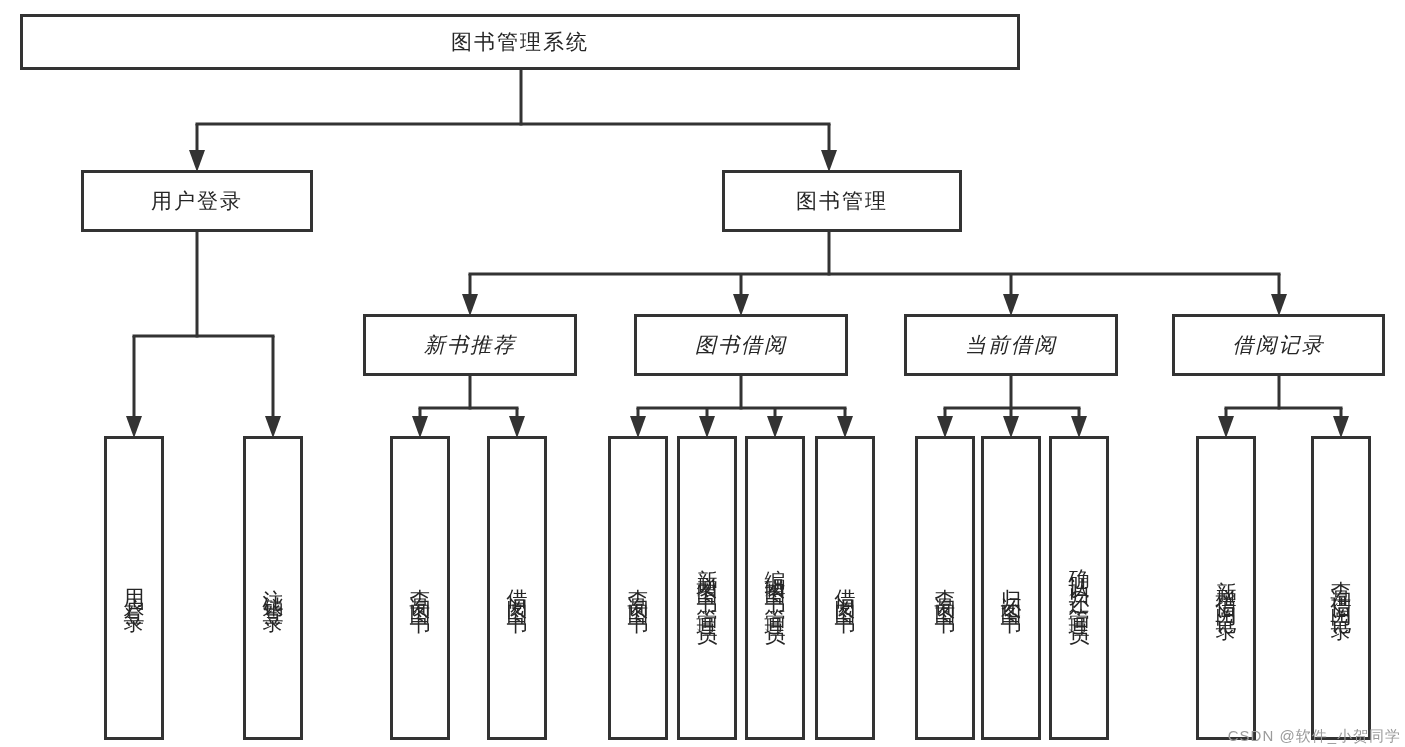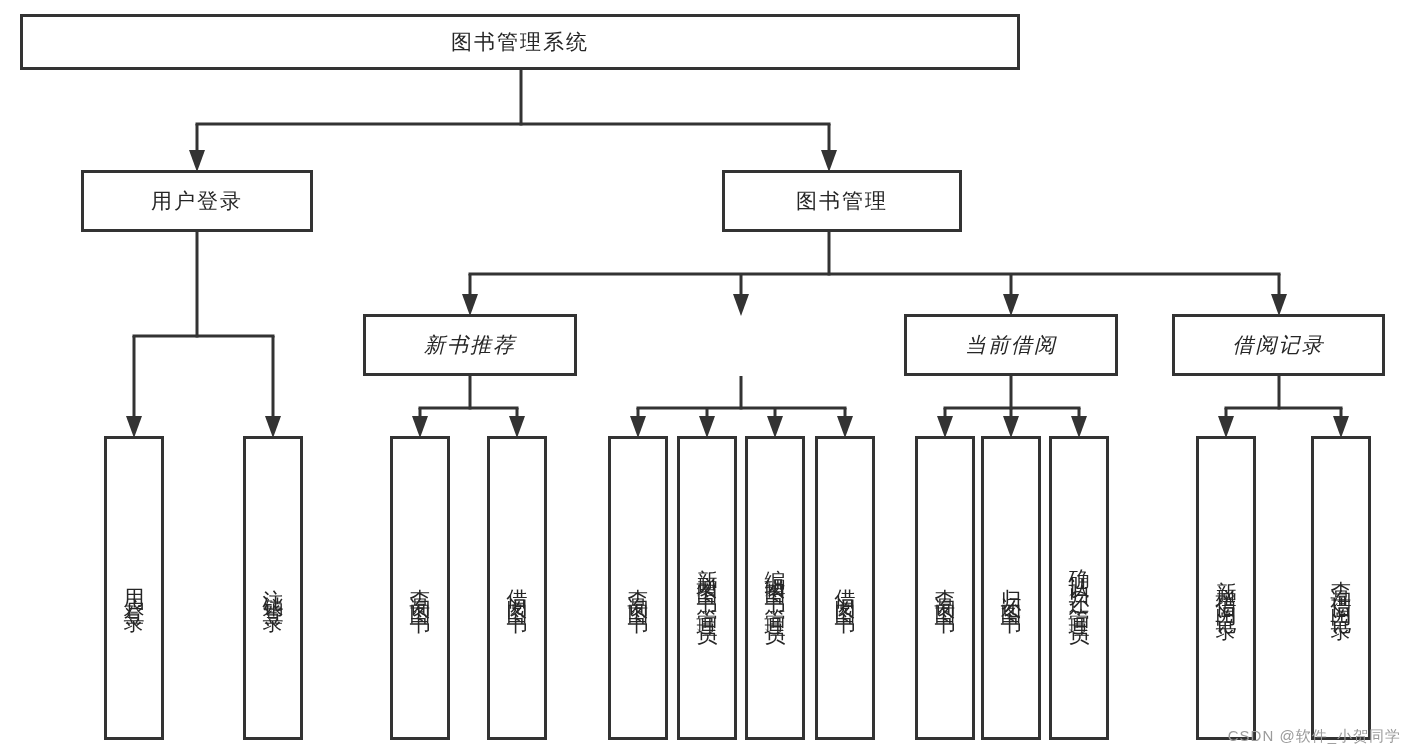--- a/index.html
+++ b/index.html
@@ -113,20 +113,23 @@
   <div class="box n-userlogin">
     <span class="lbl-h">用户登录</span>
   </div>
   <div class="box n-bookmgmt">
     <span class="lbl-h">图书管理</span>
   </div>
 
   <div class="box n-l3 n-recommend">
     <span class="lbl-h">新书推荐</span>
   </div>
+  <div class="box n-l3 n-borrowing">
+    <span class="lbl-h">图书借阅</span>
+  </div>
   <div class="box n-l3 n-current">
     <span class="lbl-h">当前借阅</span>
   </div>
   <div class="box n-l3 n-records">
     <span class="lbl-h">借阅记录</span>
   </div>
 
   <div class="box leaf lf-1">
     <span class="lbl-v">用户登录</span>
   </div>

